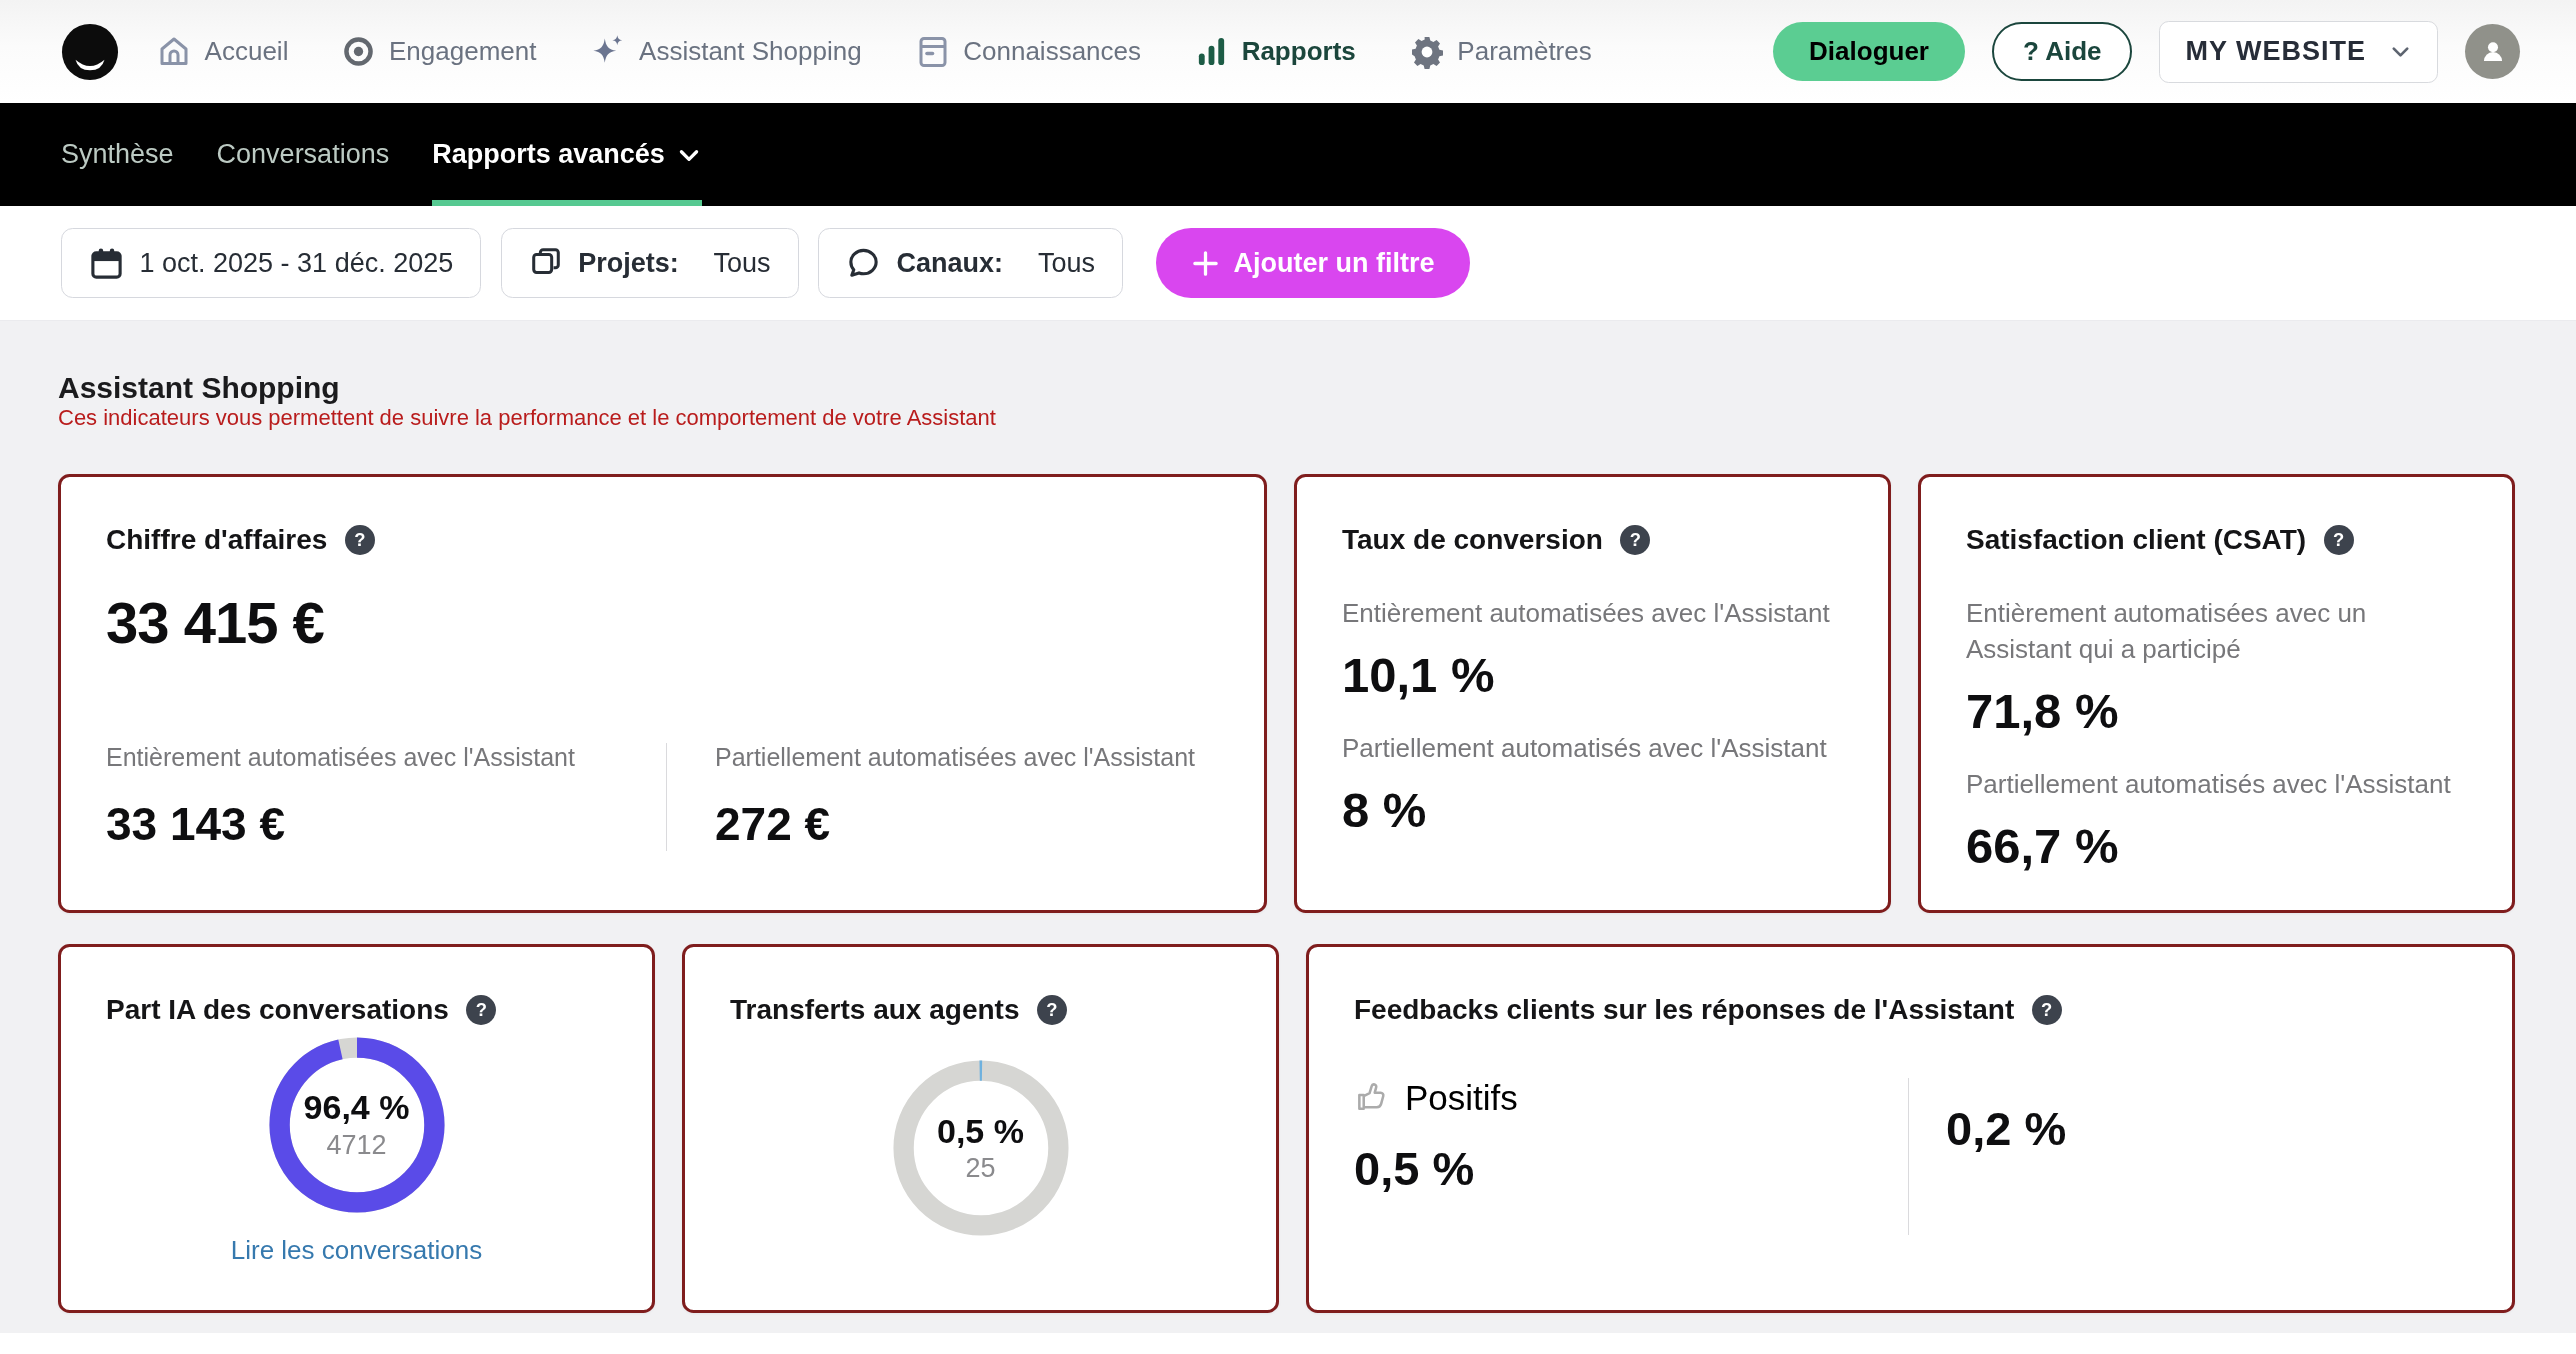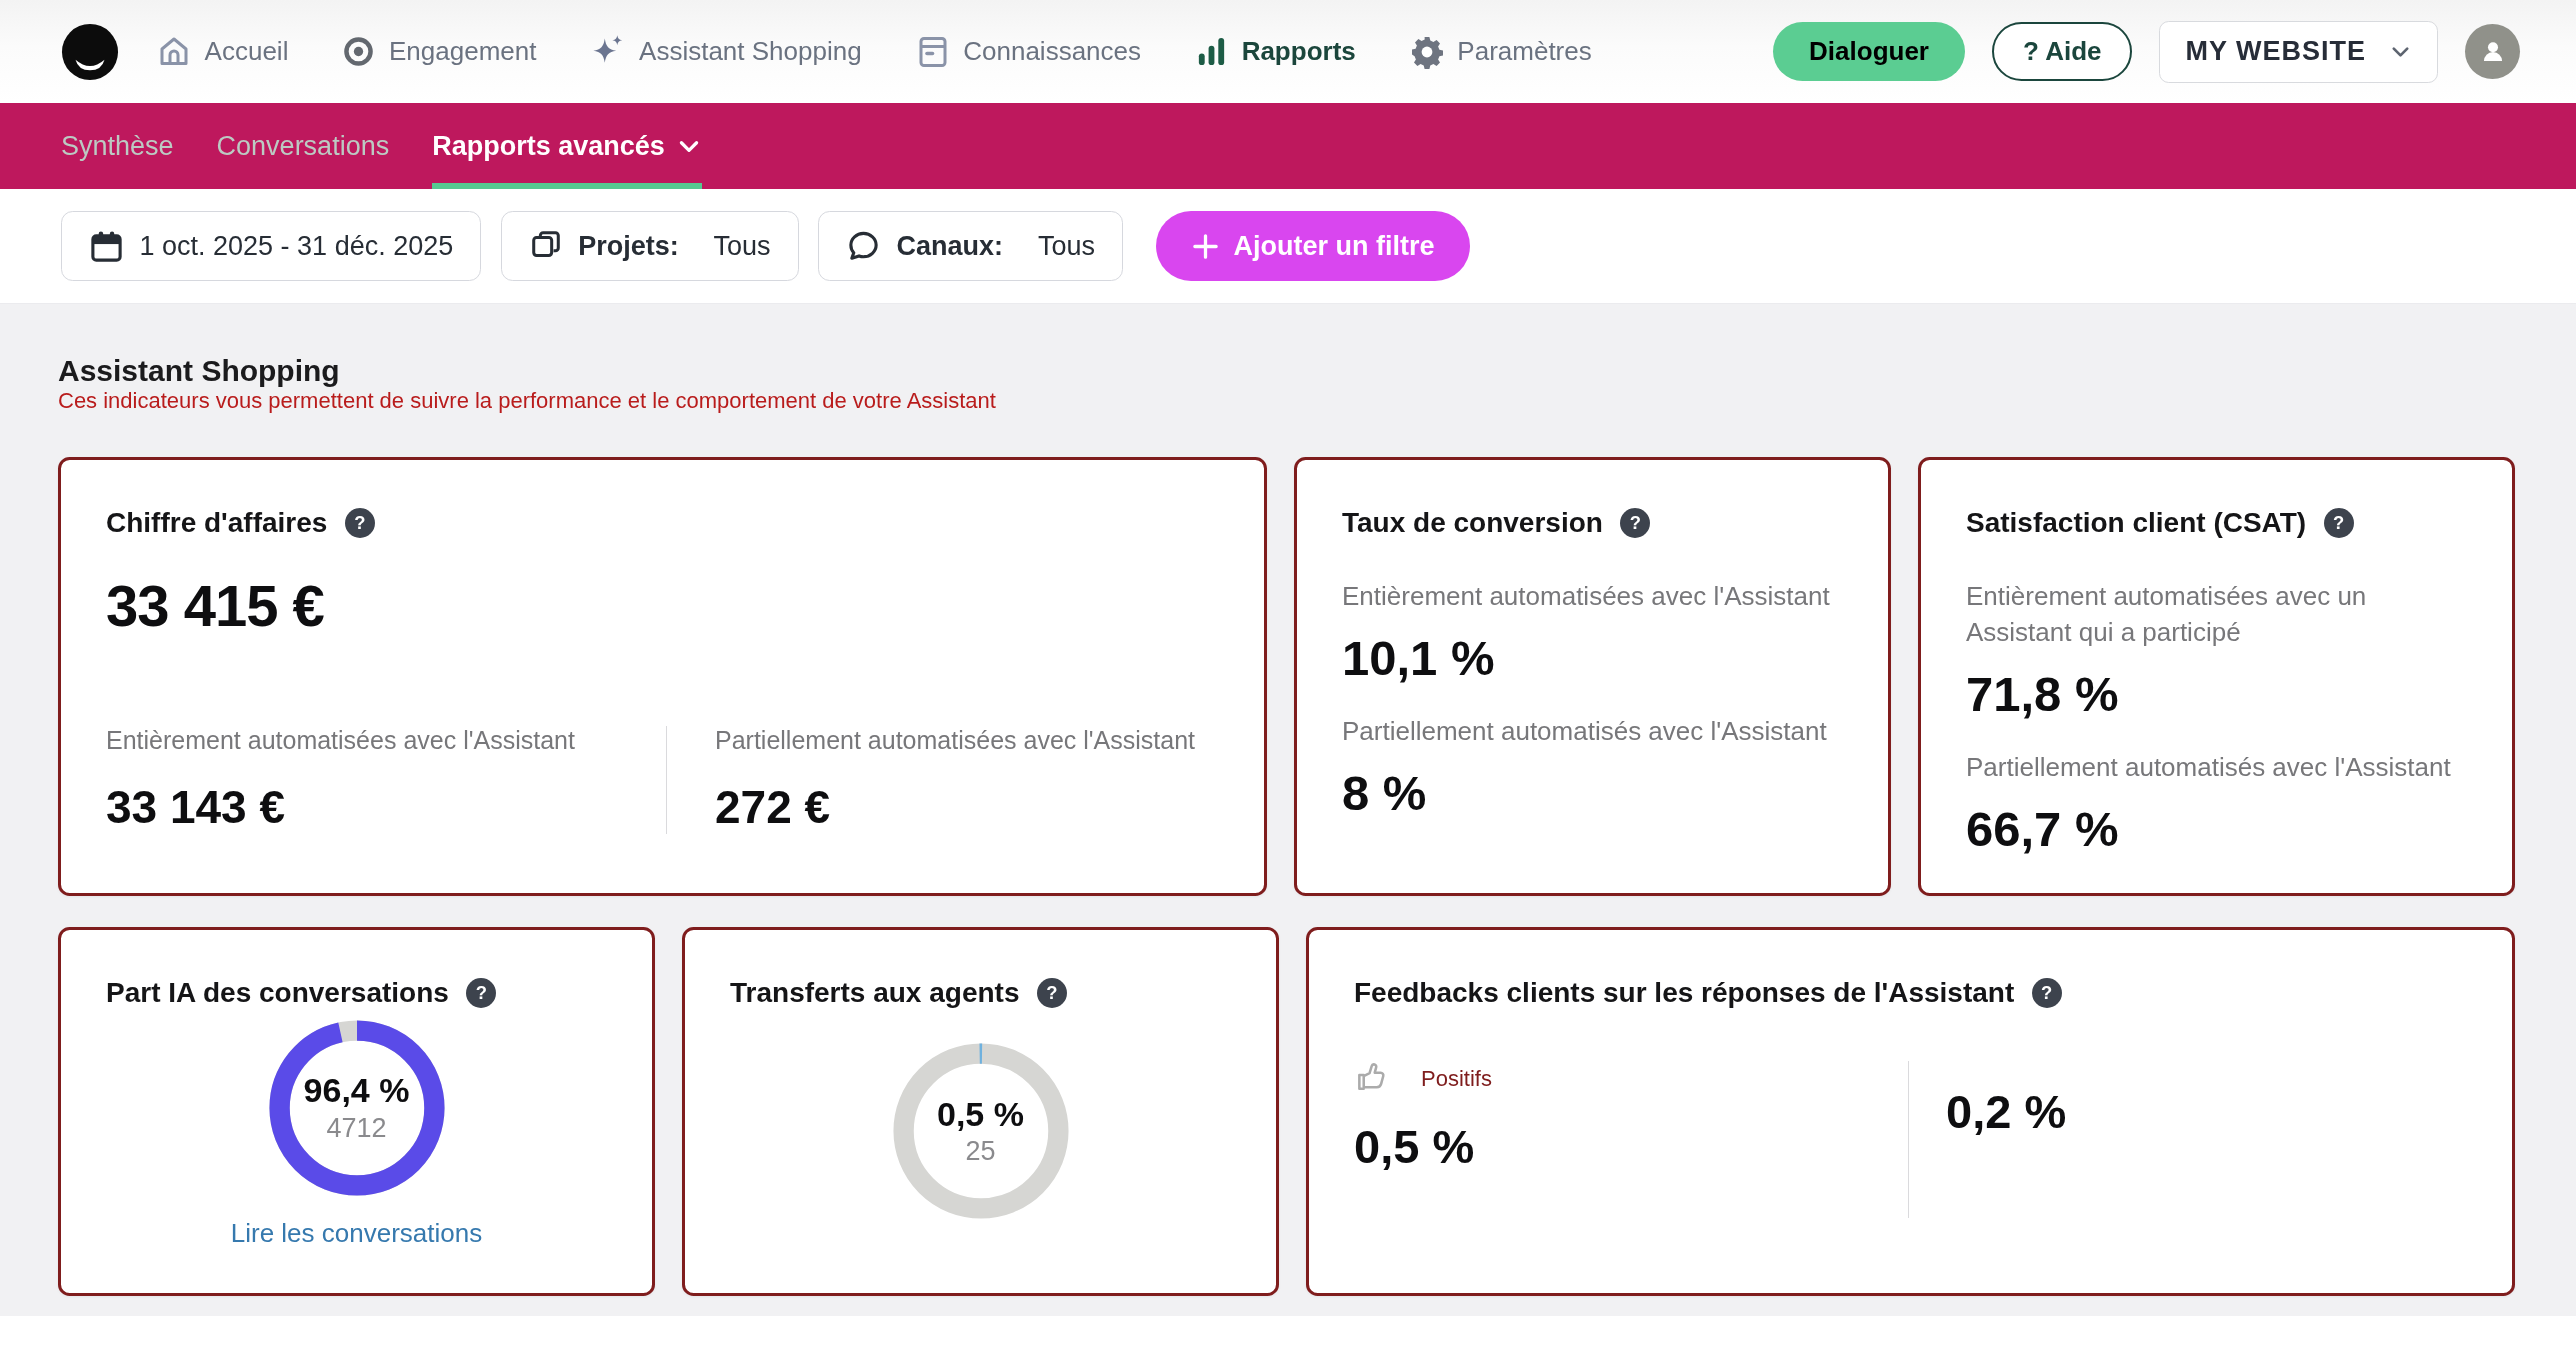--- a/index.html
+++ b/index.html
@@ -20,21 +20,21 @@
   .btn-aide { height:59px; padding:0 29px; border-radius:30px; background:#fff;
     border:2.4px solid #1b463d; color:#1b463d; font-size:26px; font-weight:600;
     display:flex; align-items:center; cursor:pointer; font-family:inherit; }
   .btn-website { height:62px; padding:0 25px; border-radius:9.7px; background:#fff;
     border:1.9px solid #d8dade; color:#272d38; font-size:27px; font-weight:600;
     letter-spacing:1px; display:flex; align-items:center; gap:23px; cursor:pointer; font-family:inherit; }
   .avatar { width:55px; height:55px; border-radius:50%; background:#90918a;
     display:flex; align-items:center; justify-content:center; cursor:pointer; }
 
   
-  .subnav { height:86px; background:#be185d; display:flex; align-items:stretch; padding:0 61px; }
+  .subnav { height:103px; background:#000000; display:flex; align-items:stretch; padding:0 61px; }
   .tab { display:flex; align-items:center; gap:11.6px; margin-right:43px; font-size:27px;
     color:#bccac3; font-weight:500; position:relative; cursor:pointer; white-space:nowrap; }
   .tab.active { color:#ffffff; font-weight:600; }
   .tab.active::after { content:""; position:absolute; left:0; right:0; bottom:0;
     height:5.8px; background:#56c991; }
 
   
   .filterbar { height:115px; background:#fff; border-bottom:1px solid #ebebee;
     display:flex; align-items:center; padding:0 61px; }
   .chip { height:70px; border:1.9px solid #d6d8de; border-radius:11.6px; background:#fff;
@@ -77,21 +77,21 @@
   .donut-center { position:absolute; inset:0; display:flex; flex-direction:column;
     align-items:center; justify-content:center; }
   .donut-value { font-size:34px; font-weight:700; color:#0e0e10; }
   .donut-count { margin-top:2.9px; font-size:27px; color:#8a8a8d; }
   .card-link { display:block; margin-top:21.3px; text-align:center; font-size:26px;
     color:#3679ae; font-weight:500; text-decoration:none; cursor:pointer; }
 
   .fb-cols { margin-top:52px; display:flex; height:157px; }
   .fb-col1 { width:554px; }
   .fb-col2 { border-left:1.9px solid #dadadd; padding-left:37px; flex:1; }
-  .fb-head { display:flex; align-items:center; gap:32px; font-size:22px; color:#7f1d1d; font-weight:500; }
+  .fb-head { display:flex; align-items:center; gap:16px; font-size:35px; color:#000000; font-weight:500; }
   .fb-value { margin-top:23px; font-size:47px; font-weight:700; color:#0e0e10; }
   .fb-voir-row { margin-top:5.8px; padding-left:611px; }
   .fb-voir { font-size:26px; color:#3679ae; font-weight:500; text-decoration:none; cursor:pointer; }
 
   .footer-strip { height:22px; background:#fff; }
   svg { display:block; }
 </style>
 </head>
 <body>
 

